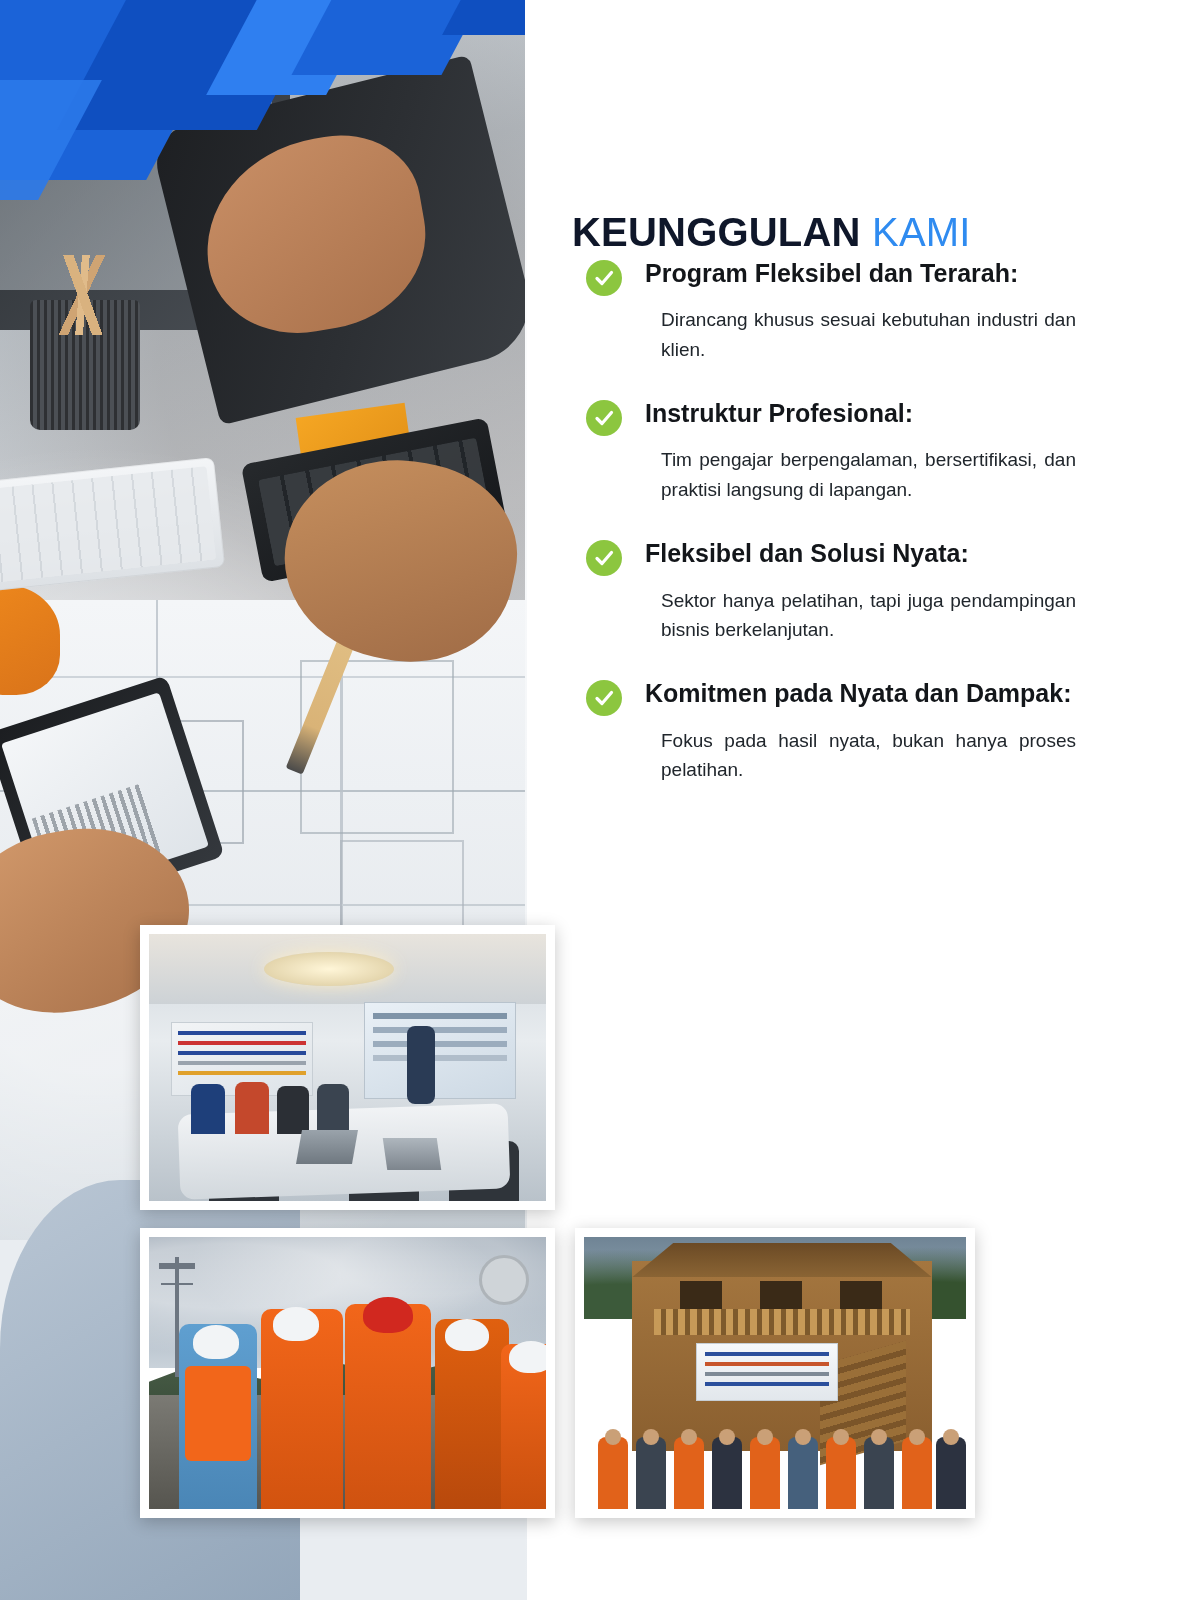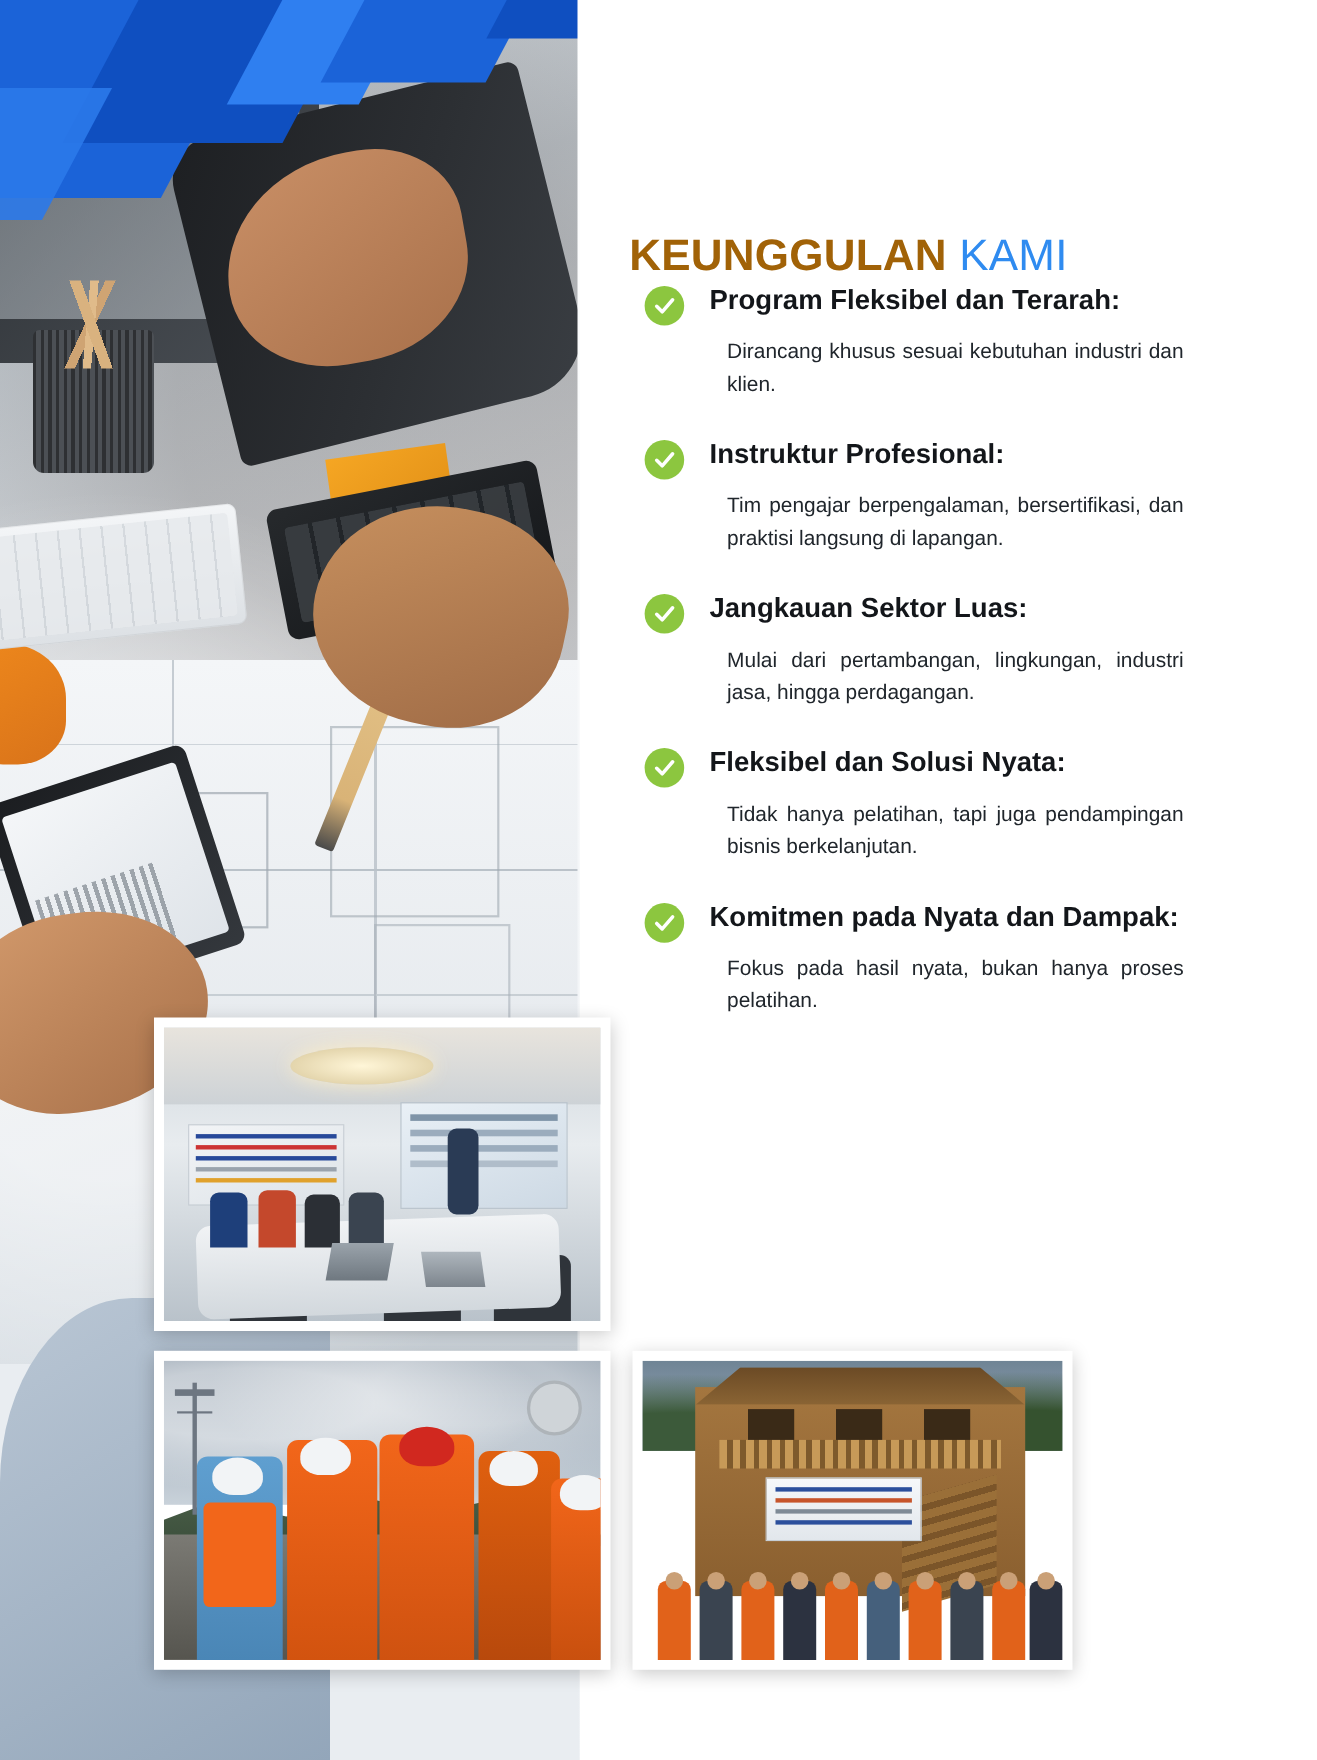--- a/index.html
+++ b/index.html
@@ -188,21 +188,21 @@
   
   .right-col{
     position:absolute;left:527px;top:0;width:670px;height:1600px;
     background:#ffffff;
   }
   .heading{
     position:absolute;left:45px;top:185px;
     font-size:40px;letter-spacing:.2px;line-height:1;
     white-space:nowrap;
   }
-  .heading .h-strong{font-weight:bold;color:#a16207;}
+  .heading .h-strong{font-weight:bold;color:#0f172a;}
   .heading .h-light{font-weight:normal;color:#2f8bf0;}
 
   .list{position:absolute;left:45px;top:258px;width:520px;}
   .item{position:relative;padding-left:73px;margin-bottom:34px;}
   .check{
     position:absolute;left:14px;top:2px;width:36px;height:36px;border-radius:50%;
     background:#8cc63f;display:flex;align-items:center;justify-content:center;
   }
   .check svg{display:block;}
   .item-title{
@@ -356,38 +356,29 @@
     <div class="item">
       <span class="check">
         <svg width="22" height="22" viewBox="0 0 22 22">
             <path d="M4 11.5 L9 16.5 L18.5 5.5" fill="none" stroke="#ffffff" stroke-width="3.2" stroke-linecap="round" stroke-linejoin="round"></path>
           </svg>
       </span>
       <p class="item-title">Instruktur Profesional:</p>
       <p class="item-text">Tim pengajar berpengalaman, bersertifikasi, dan praktisi langsung di lapangan.</p>
     </div>
 
-    <div class="item">
-      <span class="check">
-        <svg width="22" height="22" viewBox="0 0 22 22">
-            <path d="M4 11.5 L9 16.5 L18.5 5.5" fill="none" stroke="#ffffff" stroke-width="3.2" stroke-linecap="round" stroke-linejoin="round"></path>
-          </svg>
-      </span>
-      <p class="item-title">Jangkauan Sektor Luas:</p>
-      <p class="item-text">Mulai dari pertambangan, lingkungan, industri jasa, hingga perdagangan.</p>
-    </div>
 
     <div class="item">
       <span class="check">
         <svg width="22" height="22" viewBox="0 0 22 22">
             <path d="M4 11.5 L9 16.5 L18.5 5.5" fill="none" stroke="#ffffff" stroke-width="3.2" stroke-linecap="round" stroke-linejoin="round"></path>
           </svg>
       </span>
       <p class="item-title">Fleksibel dan Solusi Nyata:</p>
-      <p class="item-text">Tidak hanya pelatihan, tapi juga pendampingan bisnis berkelanjutan.</p>
+      <p class="item-text">Sektor hanya pelatihan, tapi juga pendampingan bisnis berkelanjutan.</p>
     </div>
 
     <div class="item">
       <span class="check">
         <svg width="22" height="22" viewBox="0 0 22 22">
             <path d="M4 11.5 L9 16.5 L18.5 5.5" fill="none" stroke="#ffffff" stroke-width="3.2" stroke-linecap="round" stroke-linejoin="round"></path>
           </svg>
       </span>
       <p class="item-title">Komitmen pada Nyata dan Dampak:</p>
       <p class="item-text">Fokus pada hasil nyata, bukan hanya proses pelatihan.</p>

